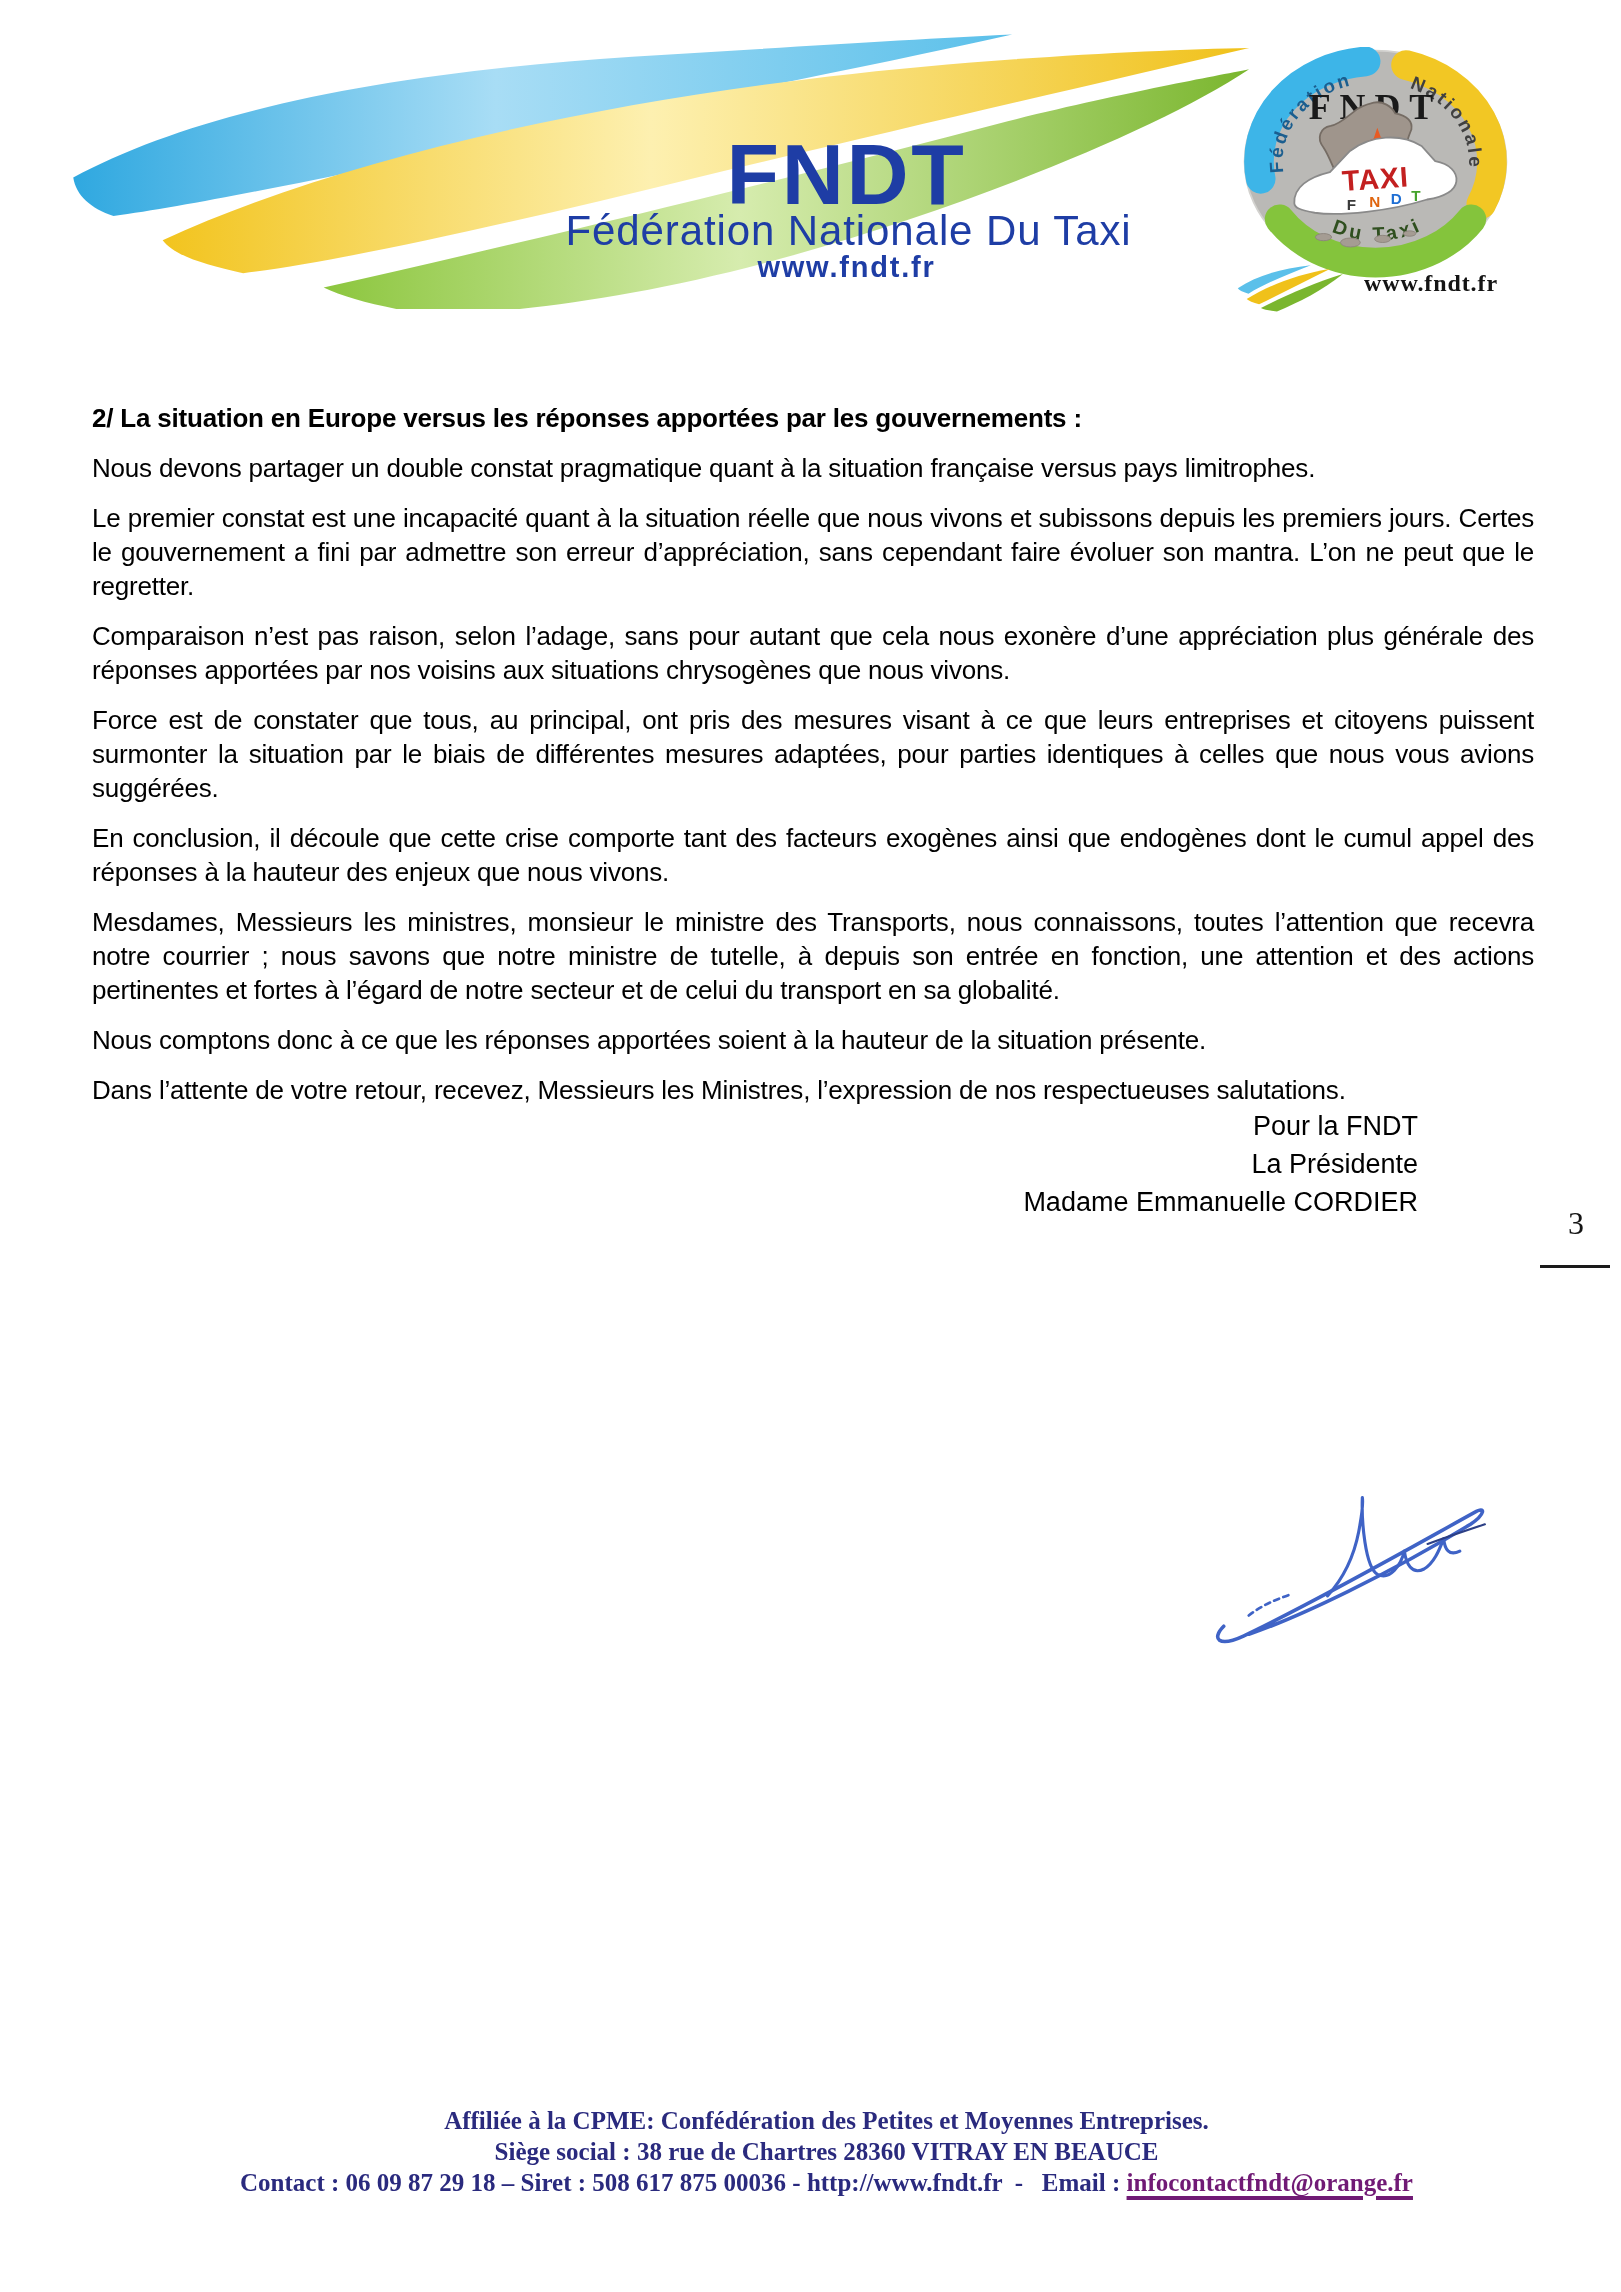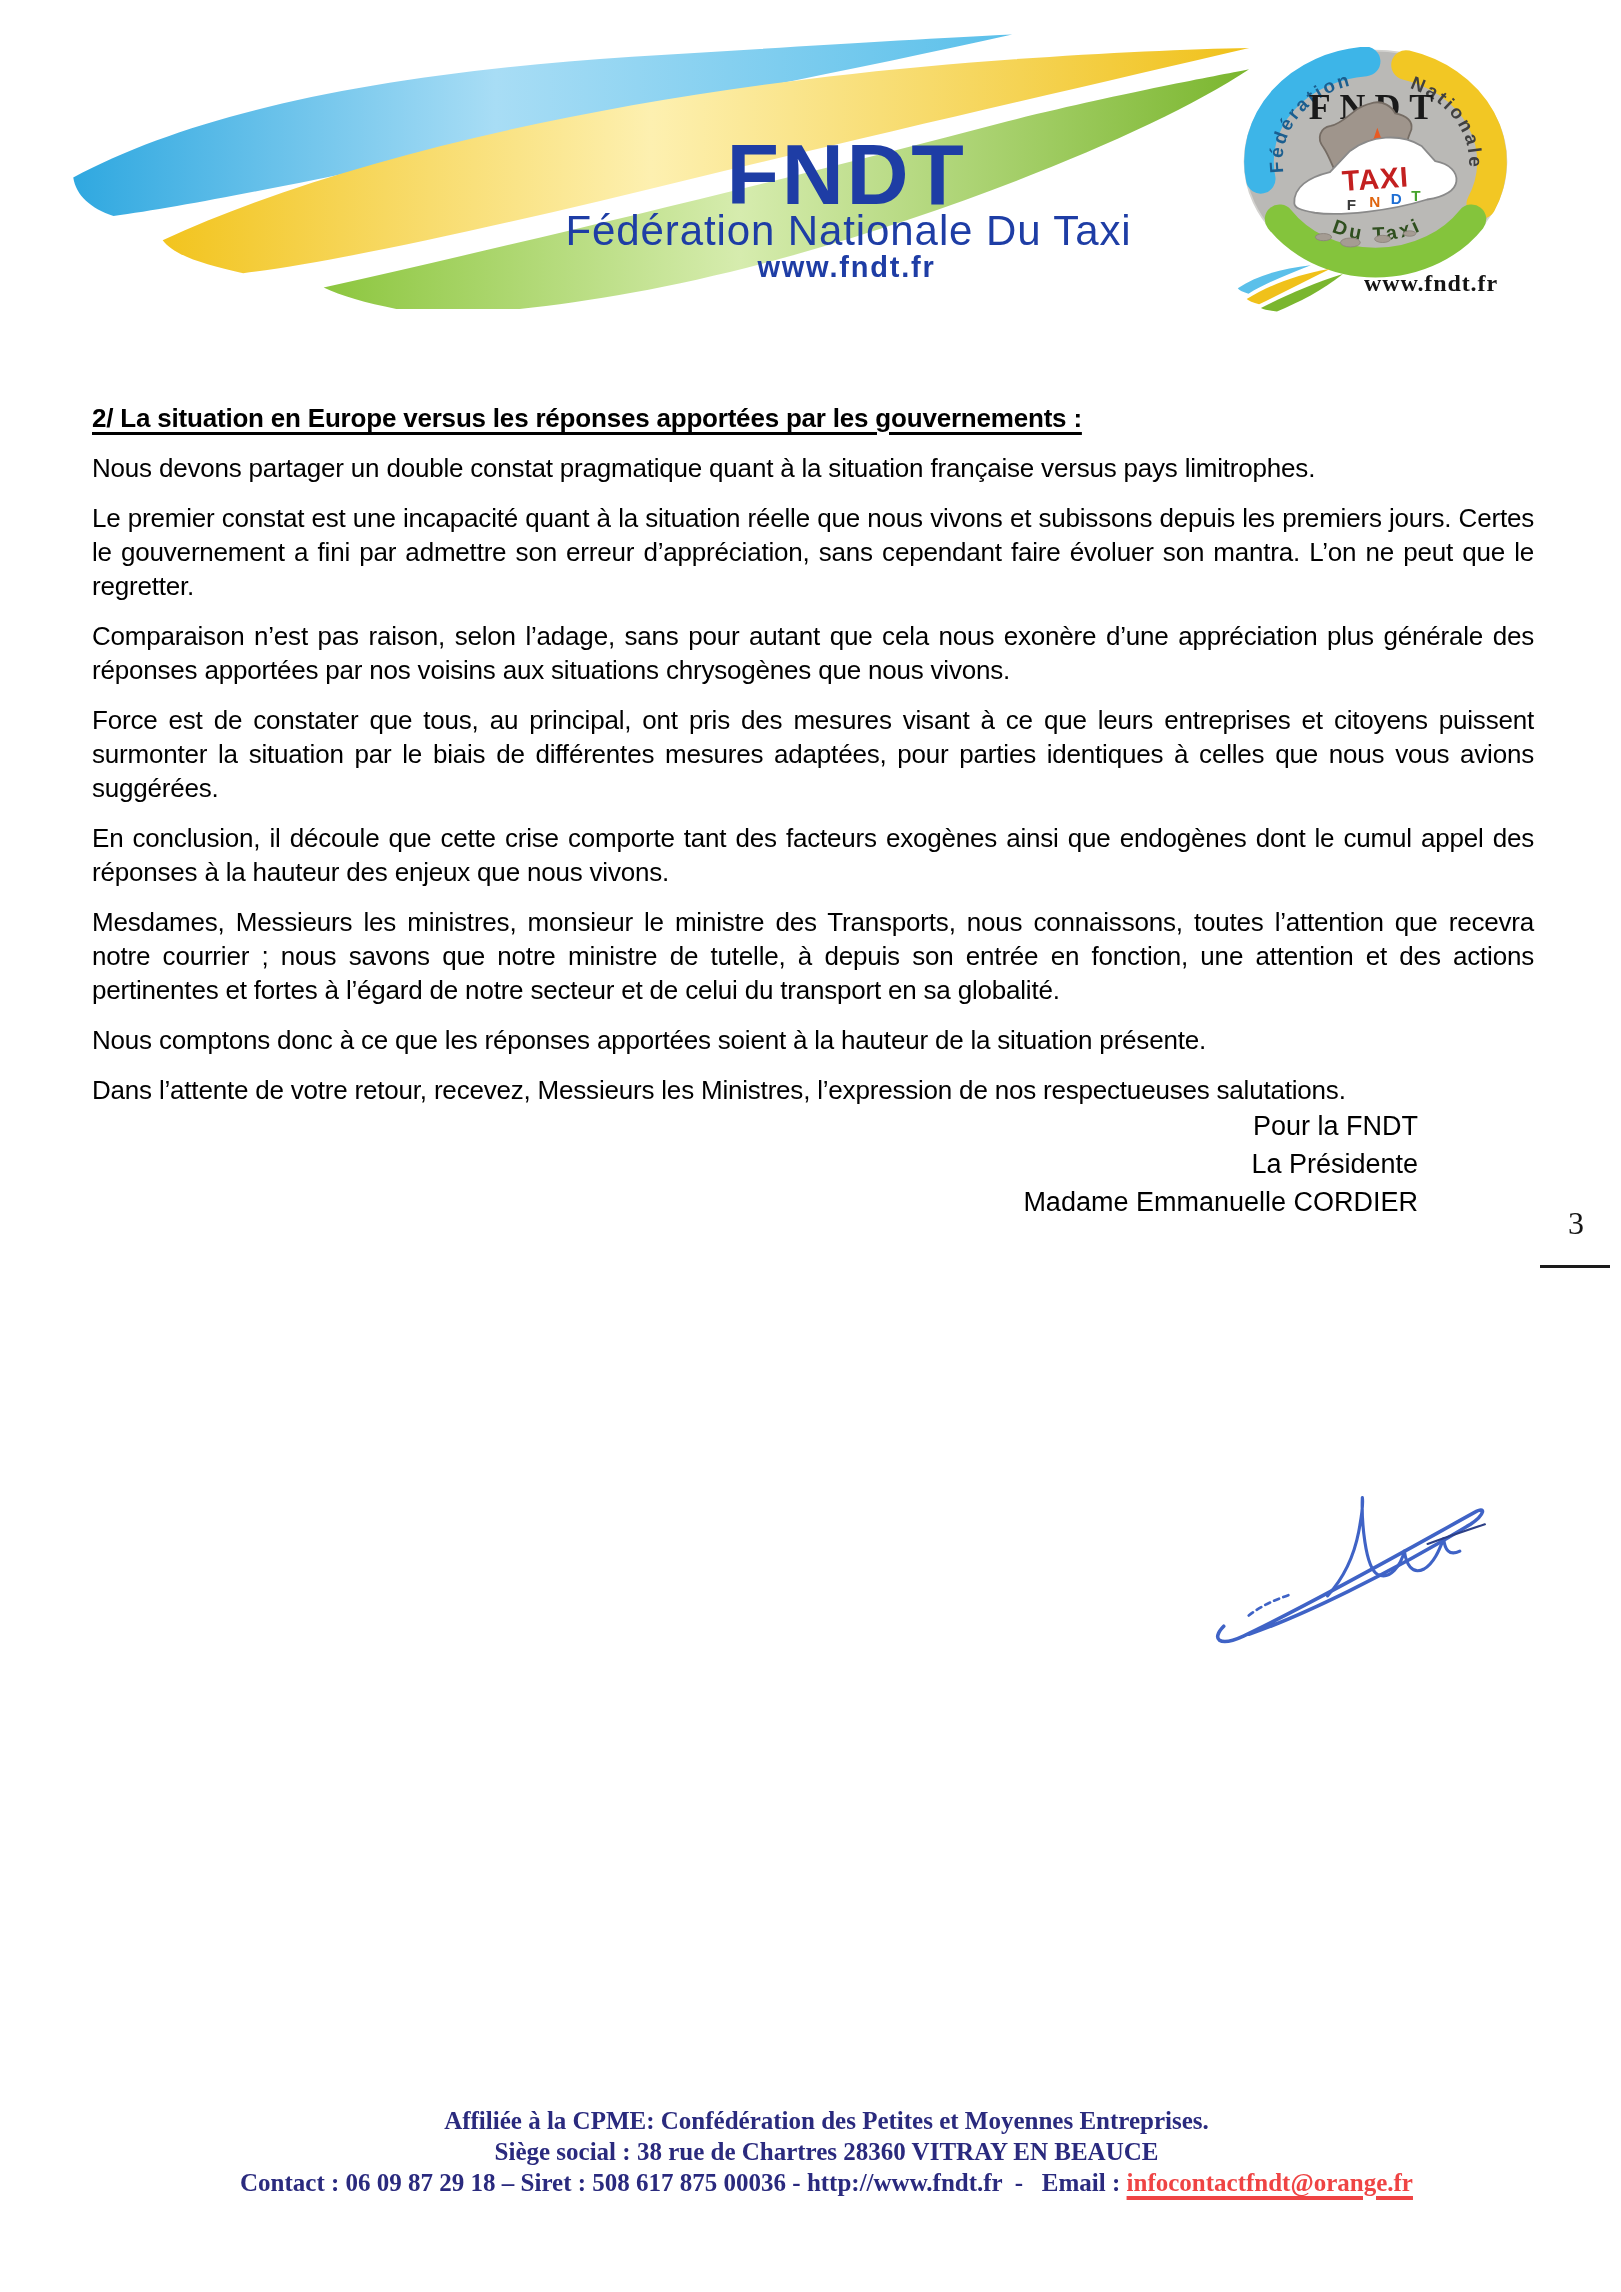--- a/index.html
+++ b/index.html
@@ -33,21 +33,21 @@
   }
   .mini-swoosh { position:absolute; left:1234px; top:258px; }
 
   
   .content {
     padding:0 87px 0 92px; font-size:26px; line-height:34px;
     text-align:justify; letter-spacing:-0.2px; color:#000;
   }
   .doc-heading {
     margin-top:70px; font-size:26px; font-weight:700; text-align:left;
-    text-decoration:underline; text-decoration-thickness:2.7px; text-underline-offset:5.4px;
+    text-decoration-thickness:2.7px; text-underline-offset:5.4px;
   }
   .content p { margin-top:16px; }
 
   
   .sig-block {
     margin-right:116px; text-align:right;
     font-size:27px; line-height:38px; letter-spacing:0;
   }
   .signature-svg { position:absolute; left:1213px; top:1490px; }
 
@@ -65,21 +65,21 @@
     position:absolute; left:0; top:2105px; width:100%; text-align:center;
     font-family:"Liberation Serif", serif; font-weight:700;
     font-size:25px; line-height:31px; color:#2a2a7e;padding-left:32px;
   }
   .footer .pre { white-space:pre; }
   .footer .link-dark {
     color:#2a2a7e; 
     text-decoration-thickness:3.6px; text-underline-offset:4.5px; cursor:pointer;
   }
   .footer .email-link {
-    color:#ef4444; text-decoration:underline;
+    color:#701a75; text-decoration:underline;
     text-decoration-thickness:3.6px; text-underline-offset:4.5px; cursor:pointer;
   }
 </style>
 </head>
 <body>
 
 <div class="page">
 
   <div class="header">
 

